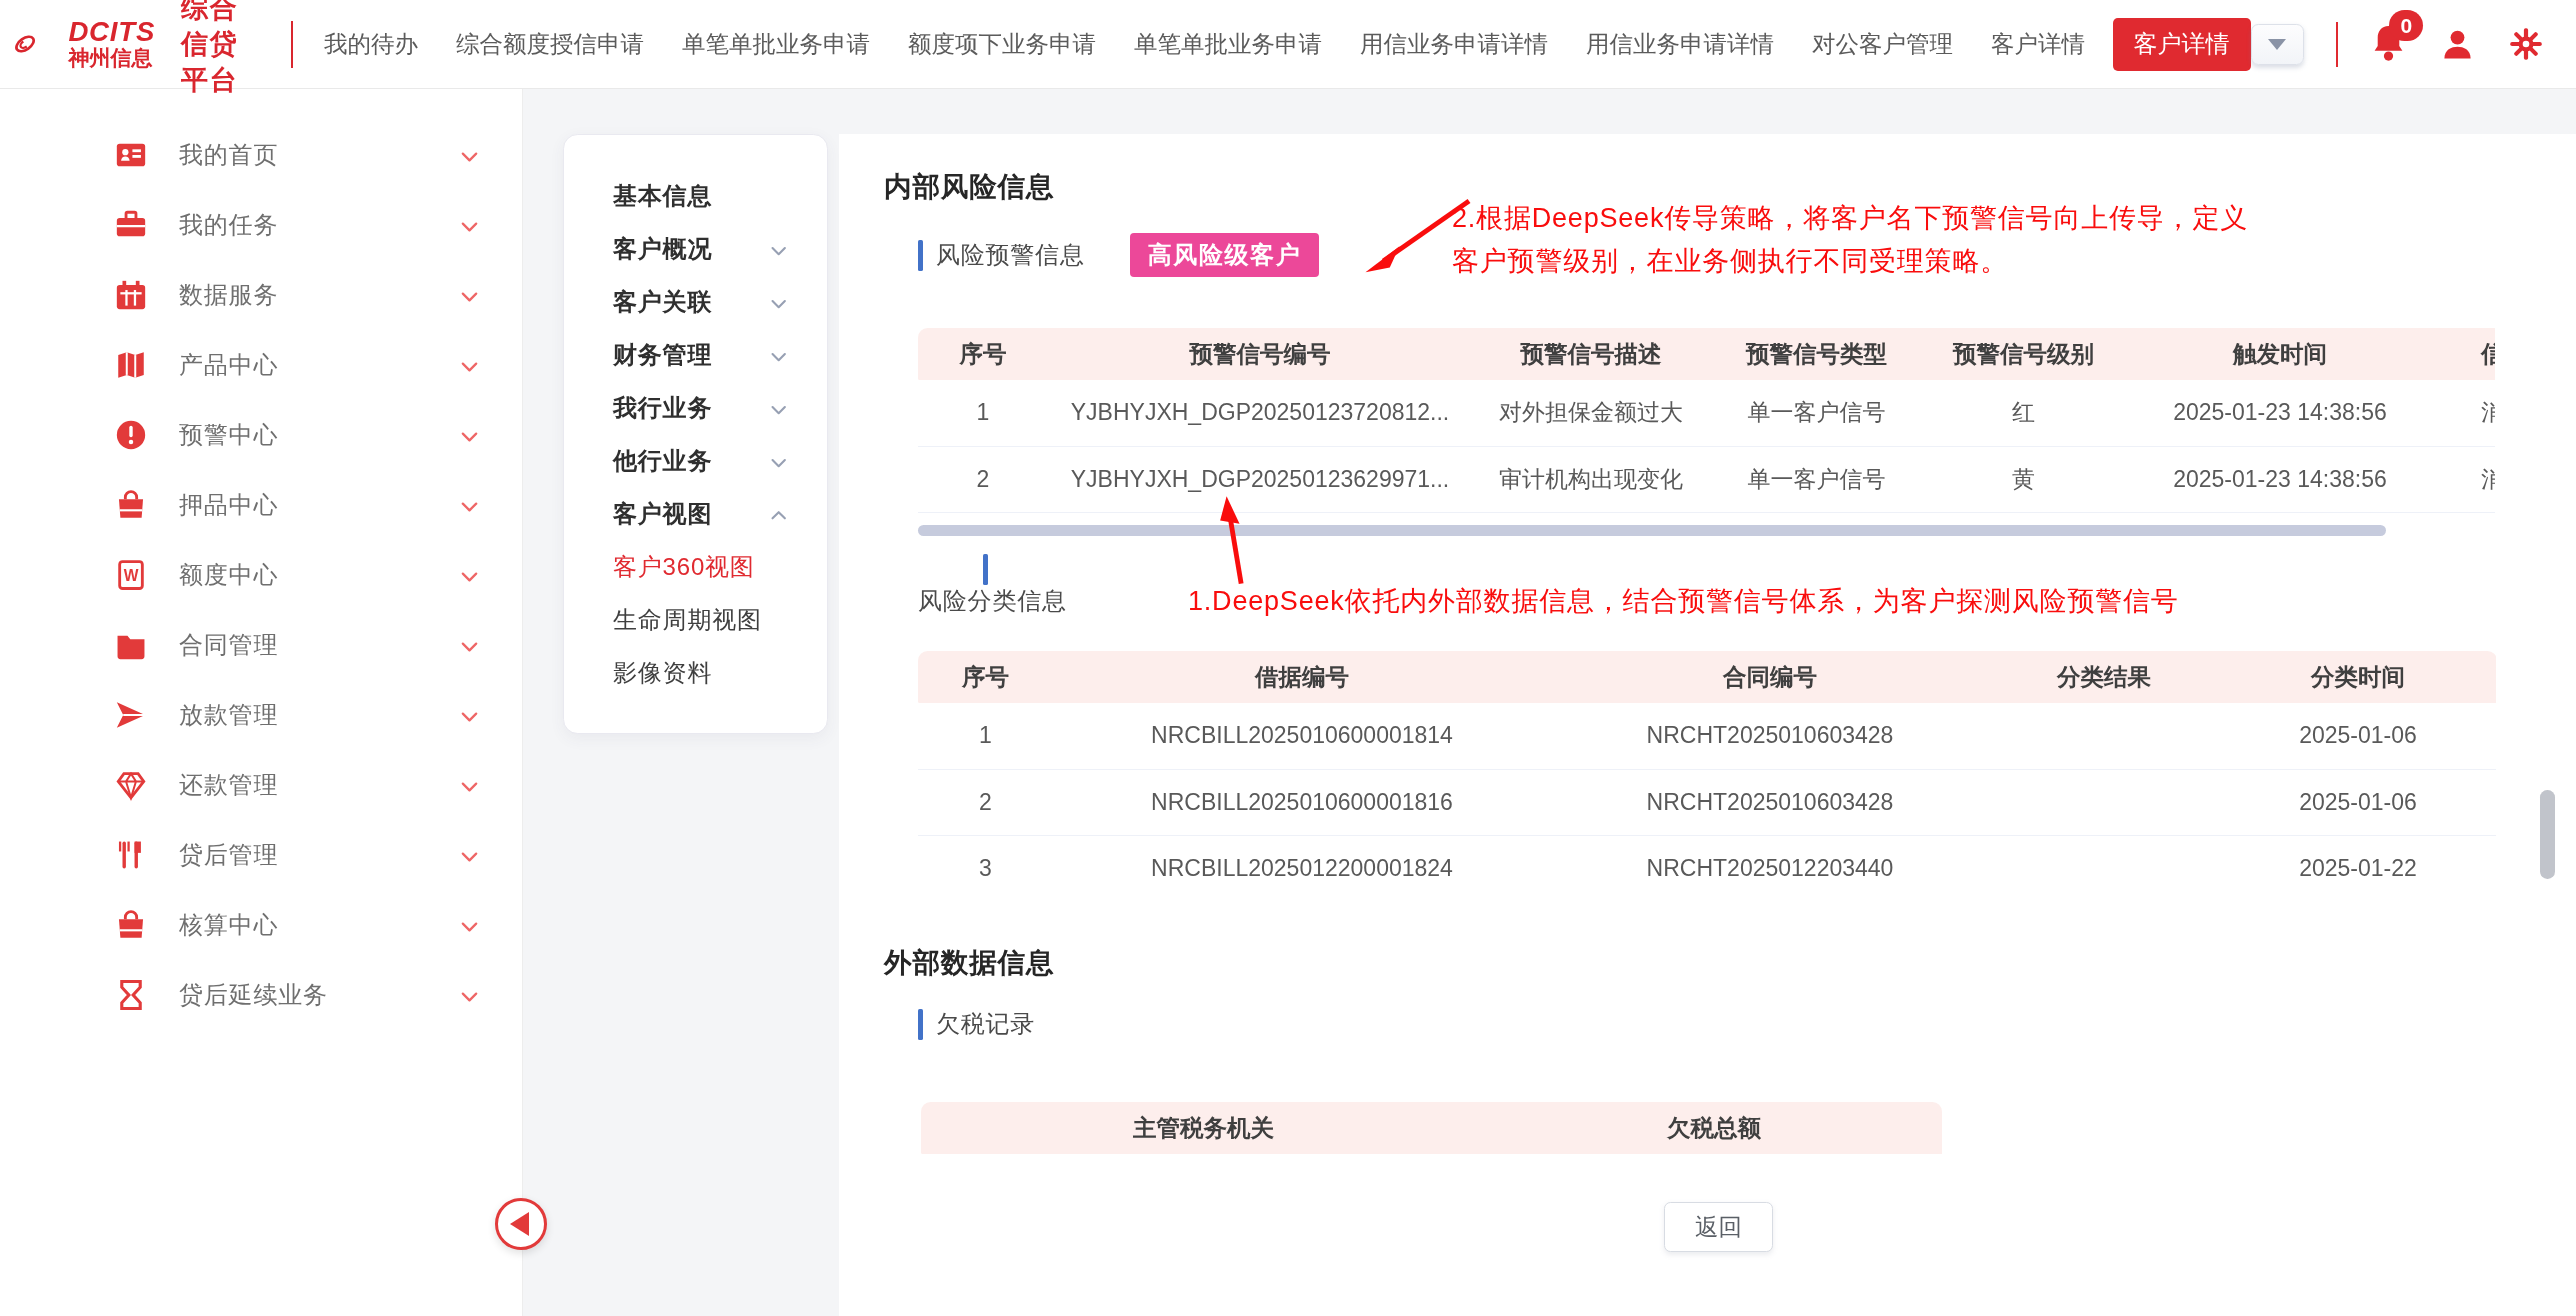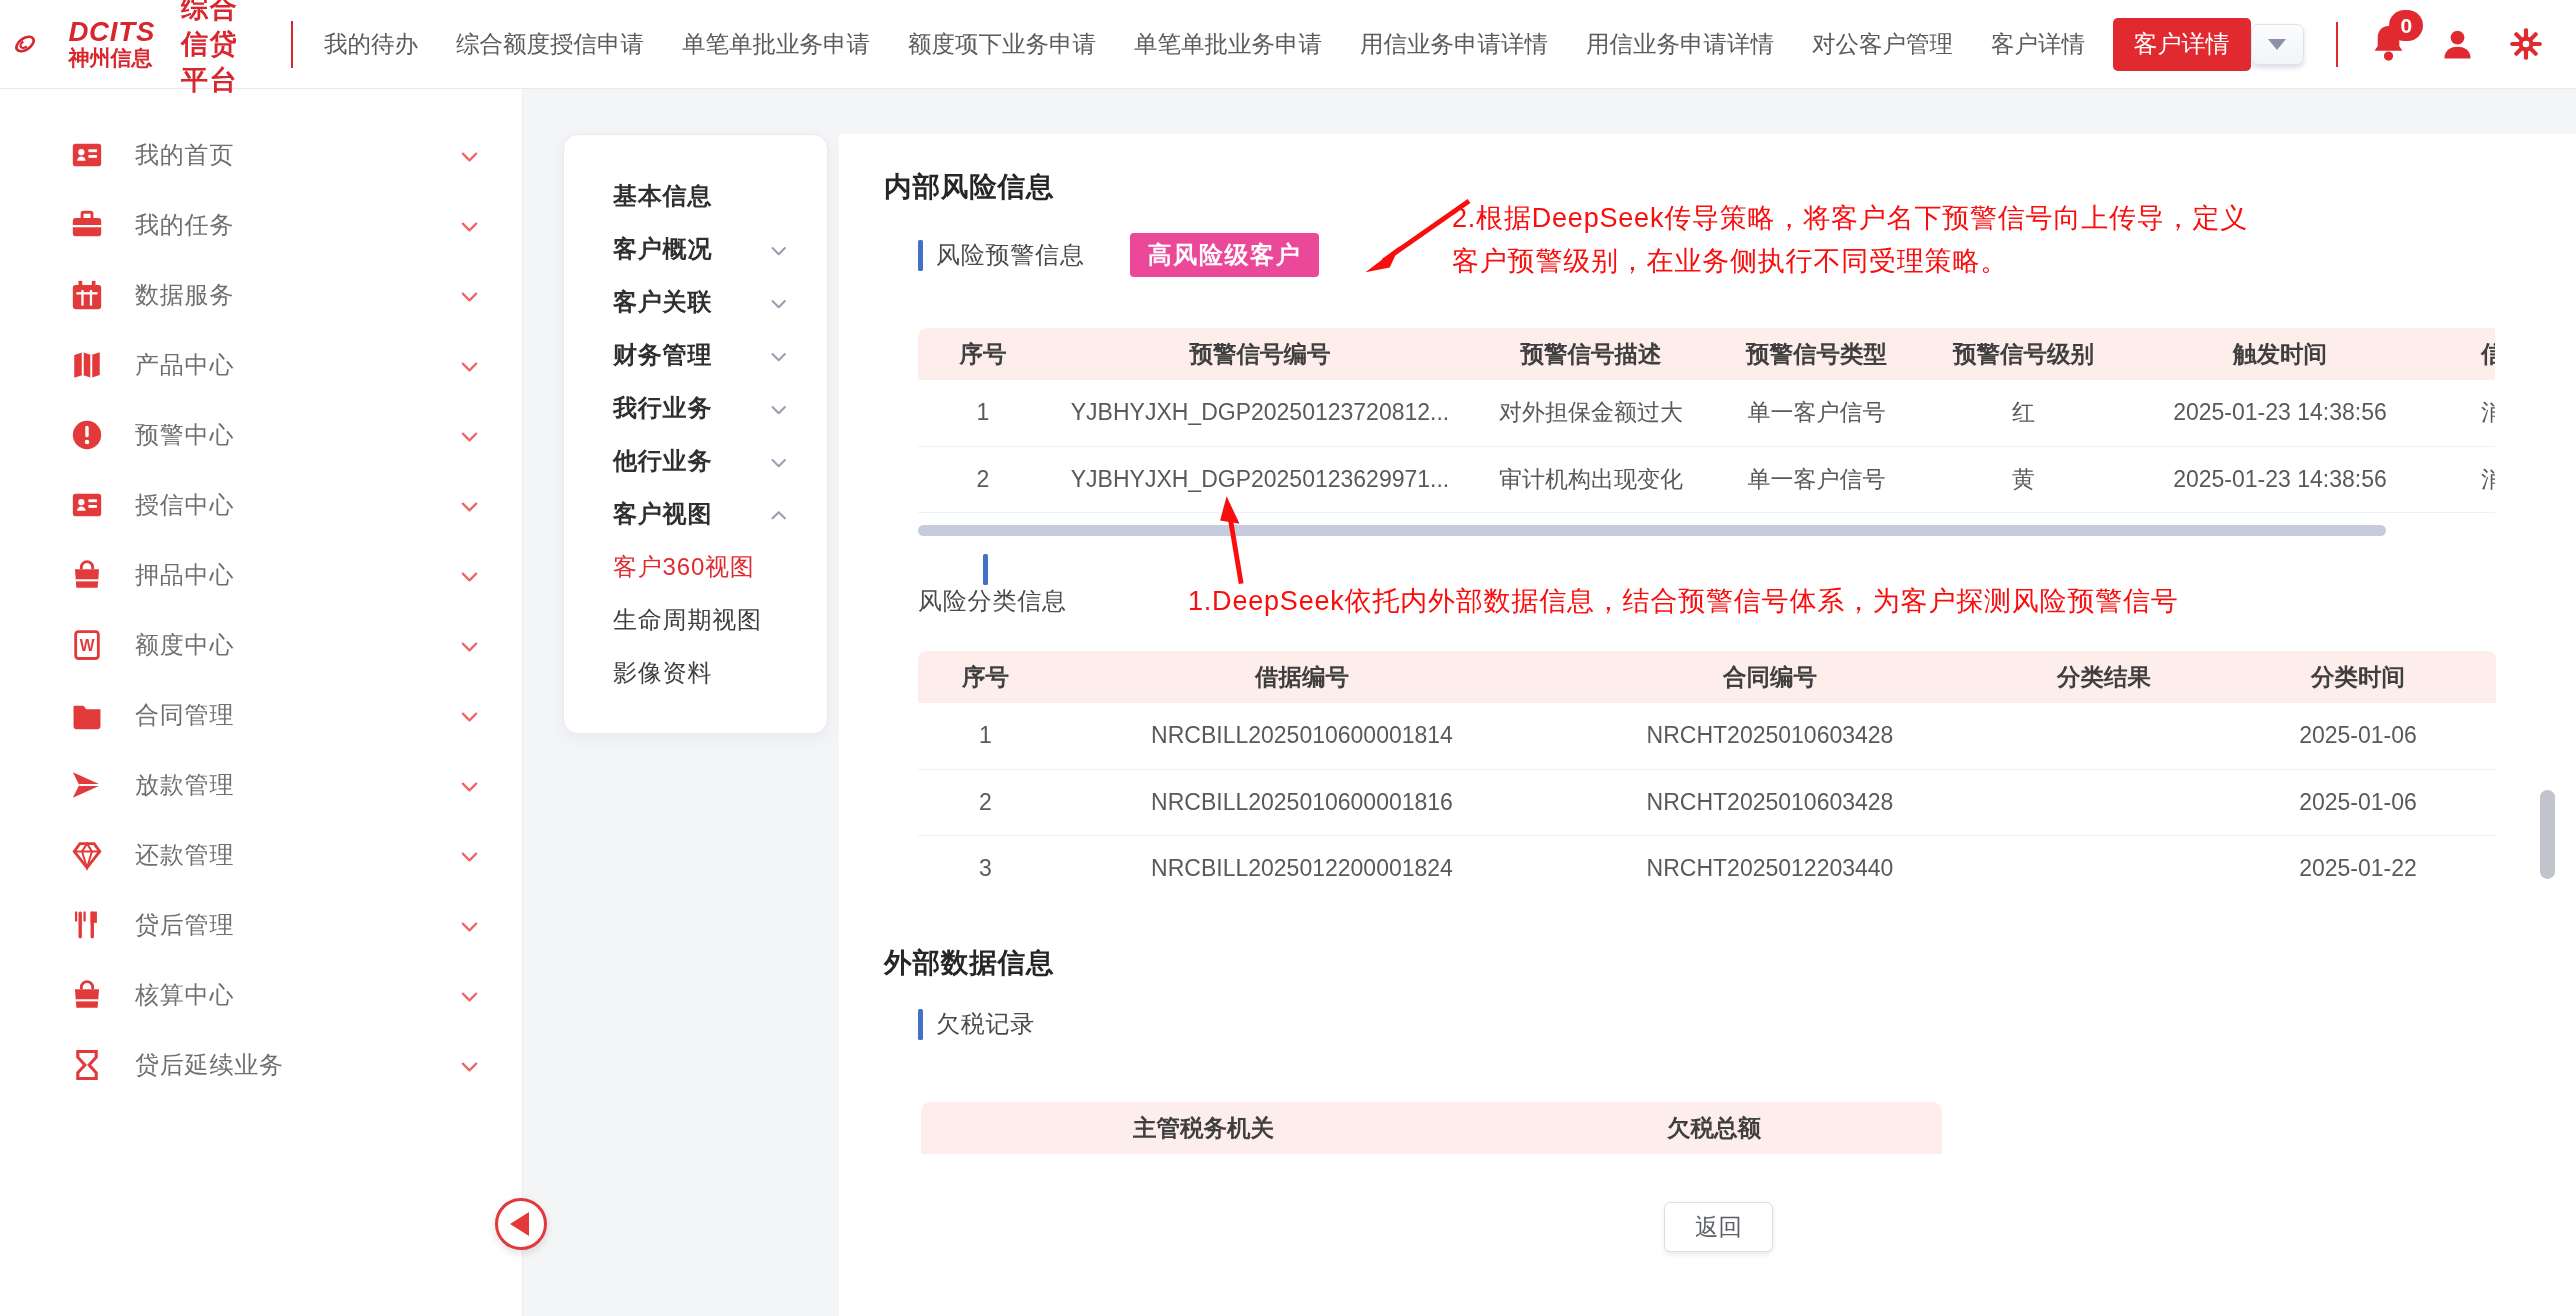--- a/index.html
+++ b/index.html
@@ -42,21 +42,21 @@
   .search-box input { width:100%; height:100%; border:none; outline:none; background:transparent;
                       font-size:23px; color:#444; padding:0 57px 0 21px; font-family:inherit; }
   .search-box input::placeholder { color:#b3b3b3; }
   .search-glass { position:absolute; right:14.6px; top:13px; }
   .menu-toggle-btn { width:65px; height:55px; border:1.6px solid #d93a3a; border-radius:8px; background:#fff;
                      display:flex; flex-direction:column; align-items:center; justify-content:center; gap:6.5px; cursor:pointer; }
   .menu-toggle-btn .bar { width:31px; height:4.9px; background:#d93a3a; border-radius:1.6px; }
   .menu-toggle-btn .bar.mid { width:21px; align-self:flex-start; margin-left:17px; position:relative; }
   .menu-toggle-btn .bar.mid::after { content:""; position:absolute; right:-9.7px; top:-3.2px; width:0; height:0;
       border-top:5.7px solid transparent; border-bottom:5.7px solid transparent; border-left:9px solid #d93a3a; }
-  .menu-list { margin-top:31px; }
+  .menu-list { margin-top:31px;padding-left:44px; }
   .menu-item { position:relative; height:70px; display:flex; align-items:center; padding-left:70px; cursor:pointer; }
   .menu-item .mi-icon { width:34px; height:34px; flex:0 0 34px; display:flex; align-items:center; justify-content:center; }
   .menu-item .mi-label { font-size:24px; color:#6f6f6f; margin-left:31px; letter-spacing:0.8px; }
   .menu-item .mi-chevron { position:absolute; right:42px; top:26px; }
   .collapse-fab { position:absolute; left:495px; top:1198px; width:52px; height:52px; border-radius:50%;
                   background:#fff; border:3.2px solid #e23a3a; box-shadow:0 3.2px 8px rgba(0,0,0,.12);
                   display:flex; align-items:center; justify-content:center; cursor:pointer; z-index:40; }
   .collapse-fab .tri { width:0; height:0; border-top:12px solid transparent; border-bottom:12px solid transparent;
                        border-right:19.4px solid #e23a3a; margin-right:3.2px; }
 
@@ -235,35 +235,20 @@
           </svg>
         </span>
         <span class="mi-label">预警中心</span>
         <span class="mi-chevron"><svg width="21" height="21" viewBox="0 0 22 22">
             <polyline points="4,8 11,15 18,8" fill="none" stroke="#e66" stroke-width="2.4" stroke-linecap="round" stroke-linejoin="round"></polyline>
           </svg></span>
       </div>
       <div class="menu-item">
         <span class="mi-icon">
           <svg width="34" height="34" viewBox="0 0 24 24">
-            <rect x="2" y="4" width="20" height="16" rx="2" fill="#e23a3a"></rect>
-            <circle cx="8" cy="10" r="2.2" fill="#fff"></circle>
-            <path d="M5 16c0-2 1.5-3 3-3s3 1 3 3z" fill="#fff"></path>
-            <rect x="13" y="8" width="6" height="2" fill="#fff"></rect>
-            <rect x="13" y="12" width="6" height="2" fill="#fff"></rect>
-          </svg>
-        </span>
-        <span class="mi-label">授信中心</span>
-        <span class="mi-chevron"><svg width="21" height="21" viewBox="0 0 22 22">
-            <polyline points="4,8 11,15 18,8" fill="none" stroke="#e66" stroke-width="2.4" stroke-linecap="round" stroke-linejoin="round"></polyline>
-          </svg></span>
-      </div>
-      <div class="menu-item">
-        <span class="mi-icon">
-          <svg width="34" height="34" viewBox="0 0 24 24">
             <path d="M8 8 V6.5 a4 4 0 0 1 8 0 V8" fill="none" stroke="#e23a3a" stroke-width="2"></path>
             <path d="M3.5 8 H20.5 L19.5 21 H4.5 Z" fill="#e23a3a"></path>
             <rect x="4" y="15" width="16" height="1.5" fill="#fff"></rect>
           </svg>
         </span>
         <span class="mi-label">押品中心</span>
         <span class="mi-chevron"><svg width="21" height="21" viewBox="0 0 22 22">
             <polyline points="4,8 11,15 18,8" fill="none" stroke="#e66" stroke-width="2.4" stroke-linecap="round" stroke-linejoin="round"></polyline>
           </svg></span>
       </div>

